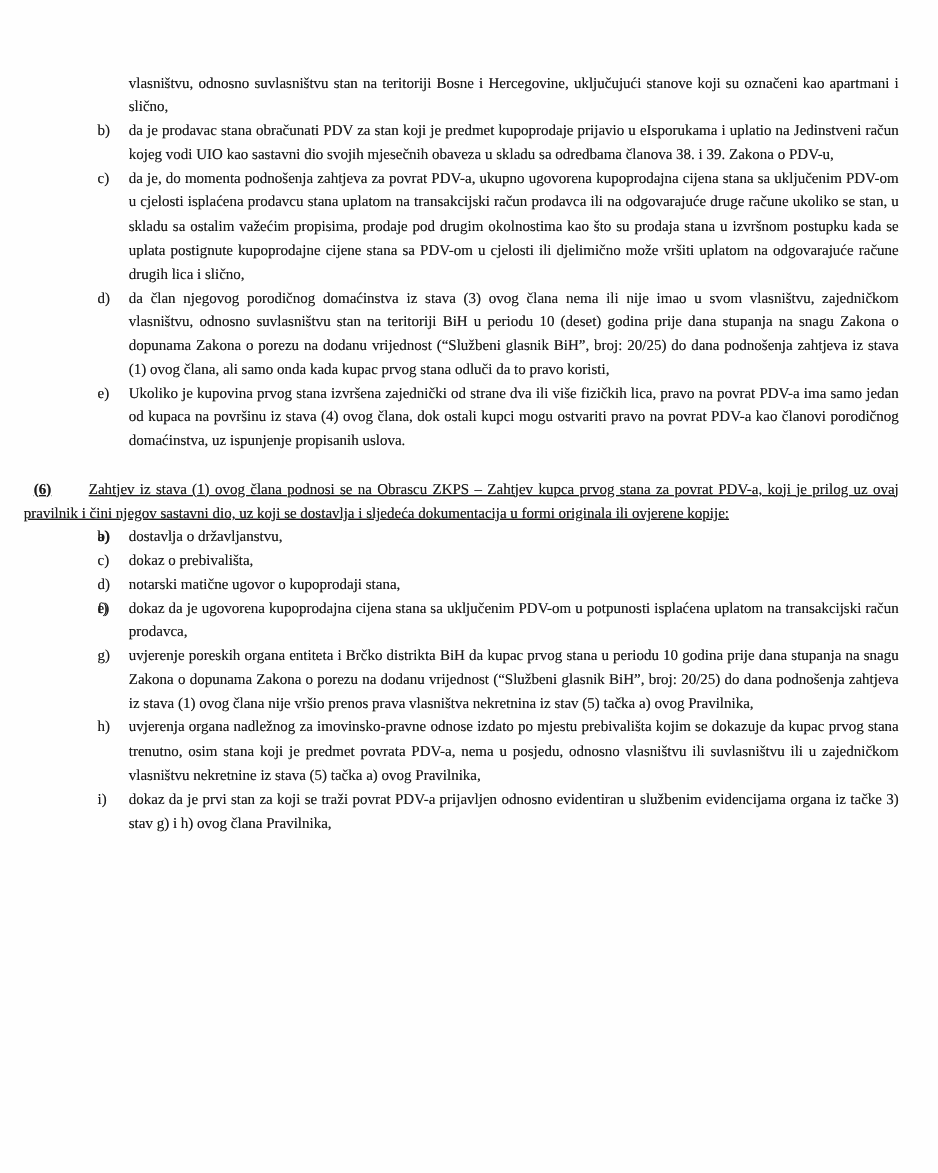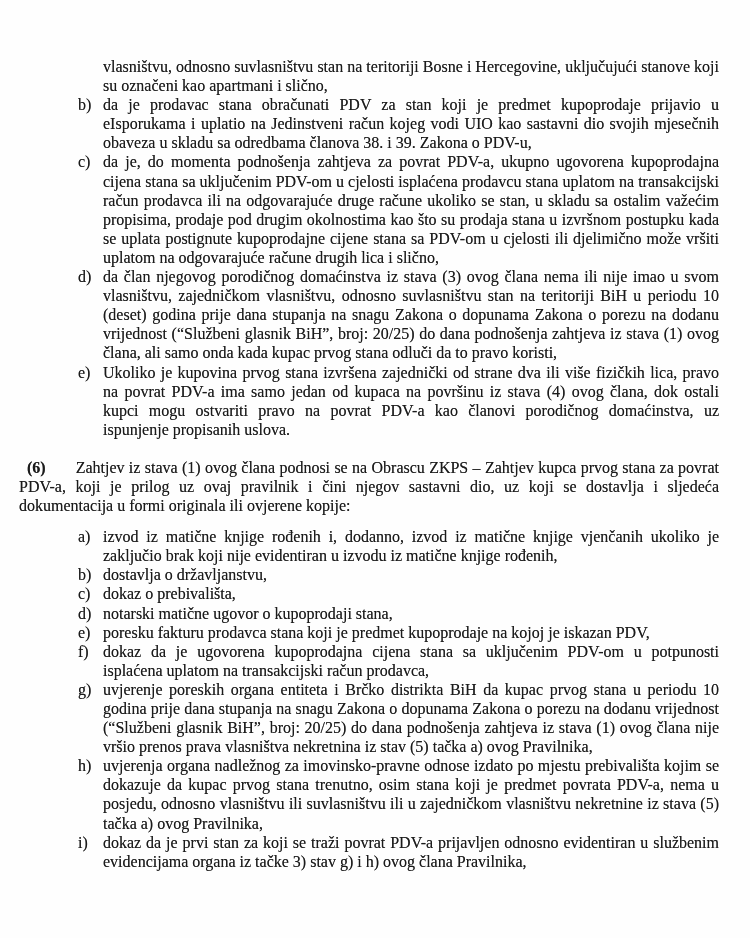--- a/index.html
+++ b/index.html
@@ -7,43 +7,44 @@
     padding: 0;
     background: #ffffff;
   }
   .doc-page {
     position: relative;
     width: 750px;
     height: 938px;
     background: #fefefe;
     overflow: hidden;
     font-family: "Liberation Serif", "DejaVu Serif", serif;
-    font-size: 16px;
+    font-size: 12px;
     line-height: 19.1px;
     color: #1b1b1b;
     
     text-shadow: 0 0 0.5px rgba(40,40,40,0.65);
   }
   .content {
     padding: 57px 31px 0 19px;
   }
   .hang-item {
     position: relative;
     padding-left: 84px;
     text-align: justify;
   }
   .hang-item .marker {
     position: absolute;
     left: 59px;
     top: 0;
   }
   .para6 {
-    margin: 19px 0 12px 0;
+    margin: 19px 0 0 0;
     text-align: justify;
     text-indent: 8px;
+    text-decoration: underline;
   }
   .para-num {
     font-weight: bold;
   }
   .tab {
     display: inline-block;
     width: 30px;
   }
 </style>
 </head>
@@ -72,37 +73,35 @@
       <span class="marker">e)</span>
       <span class="item-text">Ukoliko je kupovina prvog stana izvršena zajednički od strane dva ili više fizičkih lica, pravo na povrat PDV-a ima samo jedan od kupaca na površinu iz stava (4) ovog člana, dok ostali kupci mogu ostvariti pravo na povrat PDV-a kao članovi porodičnog domaćinstva, uz ispunjenje propisanih uslova.</span>
     </div>
 
     <p class="para6">
       <span class="para-num">(6)</span><span class="tab"></span><span>Zahtjev iz stava (1) ovog člana podnosi se na Obrascu ZKPS – Zahtjev kupca prvog stana za povrat PDV-a, koji je prilog uz ovaj pravilnik i čini njegov sastavni dio, uz koji se dostavlja i sljedeća dokumentacija u formi originala ili ovjerene kopije:</span>
     </p>
 
     <div class="hang-item">
       <span class="marker">a)</span>
-      <span class="item-text">izvod iz matične knjige rođenih i, dodanno, izvod iz matične knjige vjenčanih ukoliko je zaključio brak koji nije evidentiran u izvodu iz matične knjige rođenih,</span>
     </div>
     <div class="hang-item">
       <span class="marker">b)</span>
       <span class="item-text">dostavlja o državljanstvu,</span>
     </div>
     <div class="hang-item">
       <span class="marker">c)</span>
       <span class="item-text">dokaz o prebivališta,</span>
     </div>
     <div class="hang-item">
       <span class="marker">d)</span>
       <span class="item-text">notarski matične ugovor o kupoprodaji stana,</span>
     </div>
     <div class="hang-item">
       <span class="marker">e)</span>
-      <span class="item-text">poresku fakturu prodavca stana koji je predmet kupoprodaje na kojoj je iskazan PDV,</span>
     </div>
     <div class="hang-item">
       <span class="marker">f)</span>
       <span class="item-text">dokaz da je ugovorena kupoprodajna cijena stana sa uključenim PDV-om u potpunosti isplaćena uplatom na transakcijski račun prodavca,</span>
     </div>
     <div class="hang-item">
       <span class="marker">g)</span>
       <span class="item-text">uvjerenje poreskih organa entiteta i Brčko distrikta BiH da kupac prvog stana u periodu 10 godina prije dana stupanja na snagu Zakona o dopunama Zakona o porezu na dodanu vrijednost (“Službeni glasnik BiH”, broj: 20/25) do dana podnošenja zahtjeva iz stava (1) ovog člana nije vršio prenos prava vlasništva nekretnina iz stav (5) tačka a) ovog Pravilnika,</span>
     </div>
     <div class="hang-item">

